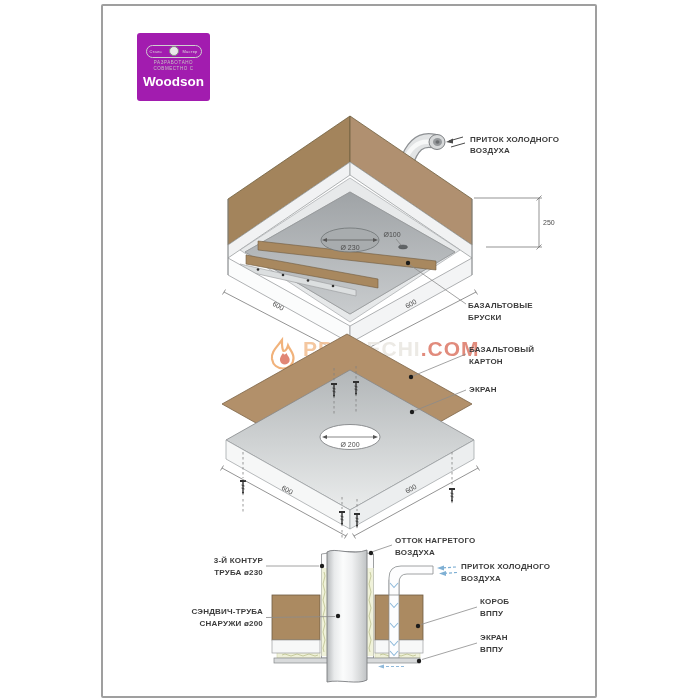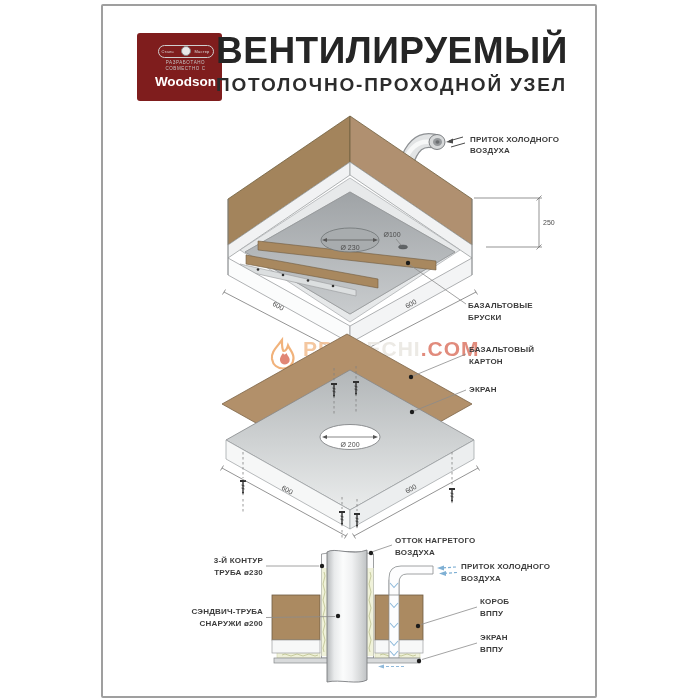--- a/index.html
+++ b/index.html
@@ -1,20 +1,20 @@
 <!DOCTYPE html>
 <html><head>
 <meta charset="utf-8">
 <style>
   html,body{margin:0;padding:0;background:#fff;}
   body{width:700px;height:700px;position:relative;font-family:"Liberation Sans",sans-serif;overflow:hidden;}
   .page{position:absolute;left:101px;top:4px;width:492px;height:690px;border:2px solid #9f9f9f;border-radius:2px;background:#fff;}
   
-  .logo{position:absolute;left:34px;top:27px;width:73px;height:68px;background:#7f1d1d;border-radius:3px;
-        display:flex;flex-direction:column;align-items:center;justify-content:center;padding-left:12px;}
+  .logo{position:absolute;left:34px;top:27px;width:73px;height:68px;background:#a21caf;border-radius:3px;
+        display:flex;flex-direction:column;align-items:center;justify-content:center;}
   .badge{width:56px;height:13px;border:1px solid #cfcfcf;border-radius:7px;display:flex;align-items:center;
          justify-content:space-between;padding:0 3px;box-sizing:border-box;position:relative;}
   .badge span{font-size:4px;color:#ddd;letter-spacing:.2px;}
   .globe{position:absolute;left:50%;top:50%;transform:translate(-50%,-50%);width:10px;height:10px;border-radius:50%;
          background:#e9e9e9;border:1px solid #888;box-sizing:border-box;}
   .logo-sub{font-size:4.5px;color:#c4c4c4;letter-spacing:.6px;margin-top:2.5px;line-height:1.3;text-align:center;}
   .logo-brand{font-size:13.5px;color:#fff;font-weight:700;margin-top:2px;}
   .title{position:absolute;left:113px;top:26px;width:380px;color:#252525;}
   .title-l1{font-size:37px;font-weight:700;line-height:1.05;letter-spacing:0.5px;white-space:nowrap;}
   .title-l2{font-size:19px;font-weight:700;letter-spacing:1.8px;margin-top:3px;white-space:nowrap;color:#2c2c2c;}
@@ -33,24 +33,20 @@
 <div class="page">
   <div class="logo">
     <div class="badge">
       <span>Сталь</span>
       <span class="globe"></span>
       <span>Мастер</span>
     </div>
     <div class="logo-sub">РАЗРАБОТАНО</div>
     <div class="logo-sub" style="margin-top:0;">СОВМЕСТНО С</div>
     <div class="logo-brand">Woodson</div>
-  </div>
-  <div class="title">
-    <div class="title-l1">ВЕНТИЛИРУЕМЫЙ</div>
-    <div class="title-l2">ПОТОЛОЧНО-ПРОХОДНОЙ УЗЕЛ</div>
   </div>
 </div>
 
 <svg width="700" height="700" viewBox="0 0 700 700">
   <defs>
     <linearGradient id="gFloor" x1="0" y1="0" x2="0" y2="1">
       <stop offset="0" stop-color="#9fa3a6"></stop>
         <stop offset="1" stop-color="#c9ccce"></stop>
     </linearGradient>
     <linearGradient id="gPlate" x1="0" y1="0" x2="0" y2="1">

